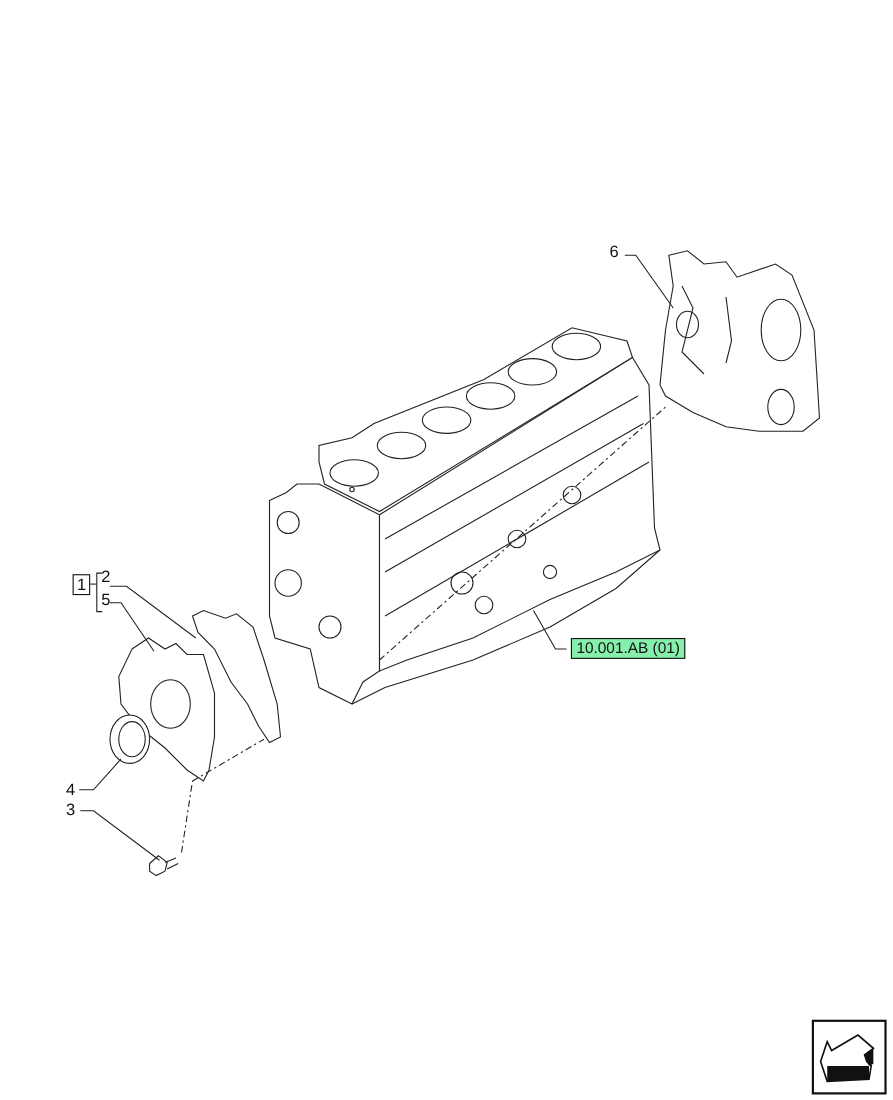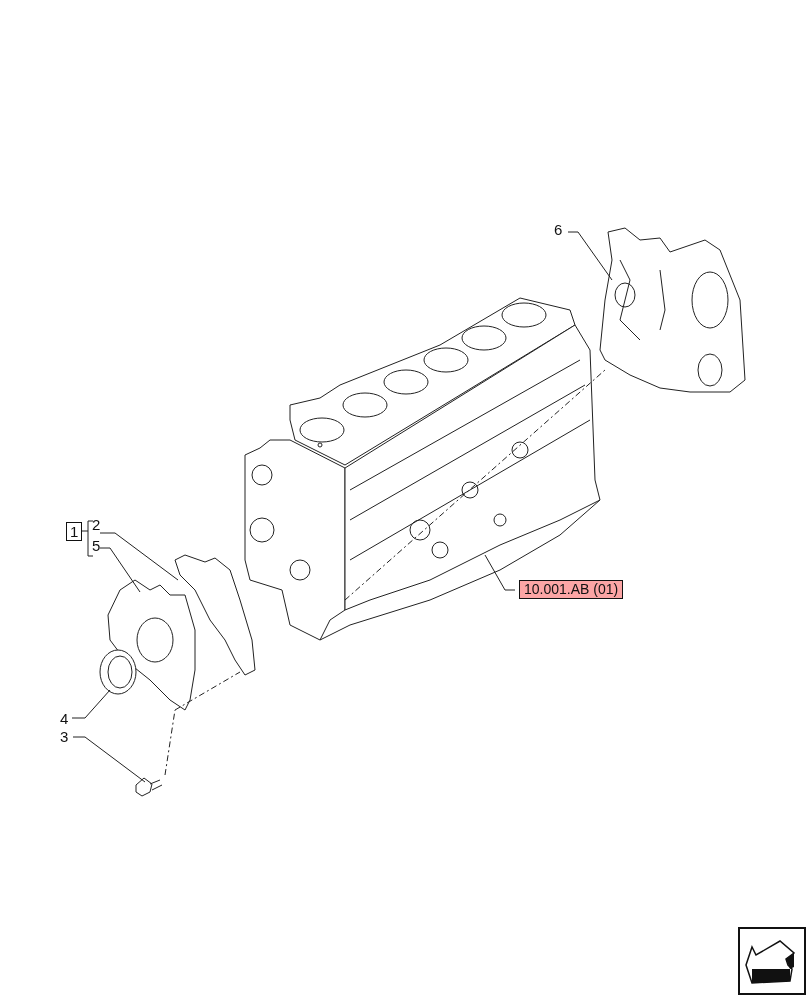--- a/index.html
+++ b/index.html
@@ -2,21 +2,21 @@
 <html><head>
 <meta charset="utf-8">
 <style>
   html, body { margin:0; padding:0; background:#ffffff; }
   body { width:812px; height:1000px; position:relative; overflow:hidden;
          font-family:"Liberation Sans", sans-serif; color:#111; }
   #diagram { position:absolute; left:0; top:0; width:812px; height:1000px; }
   .callout { position:absolute; font-size:15px; line-height:15px; color:#111; }
   .boxed { border:1px solid #111; padding:1px 3px; background:#fff; }
   .ref-box { position:absolute; font-size:14px; line-height:15px; border:1px solid #111;
-             padding:1px 4px; background:#fca5a5; }
+             padding:1px 4px; background:#86efac; }
   .nav-btn { position:absolute; left:738px; top:927px; width:68px; height:68px;
              border:2px solid #111; background:#fff; box-sizing:border-box; cursor:pointer; }
 </style>
 </head>
 <body>
 
 <svg id="diagram" viewBox="0 0 812 1000" xmlns="http://www.w3.org/2000/svg" fill="none" stroke="#222" stroke-width="1">
 
   <g>
 

